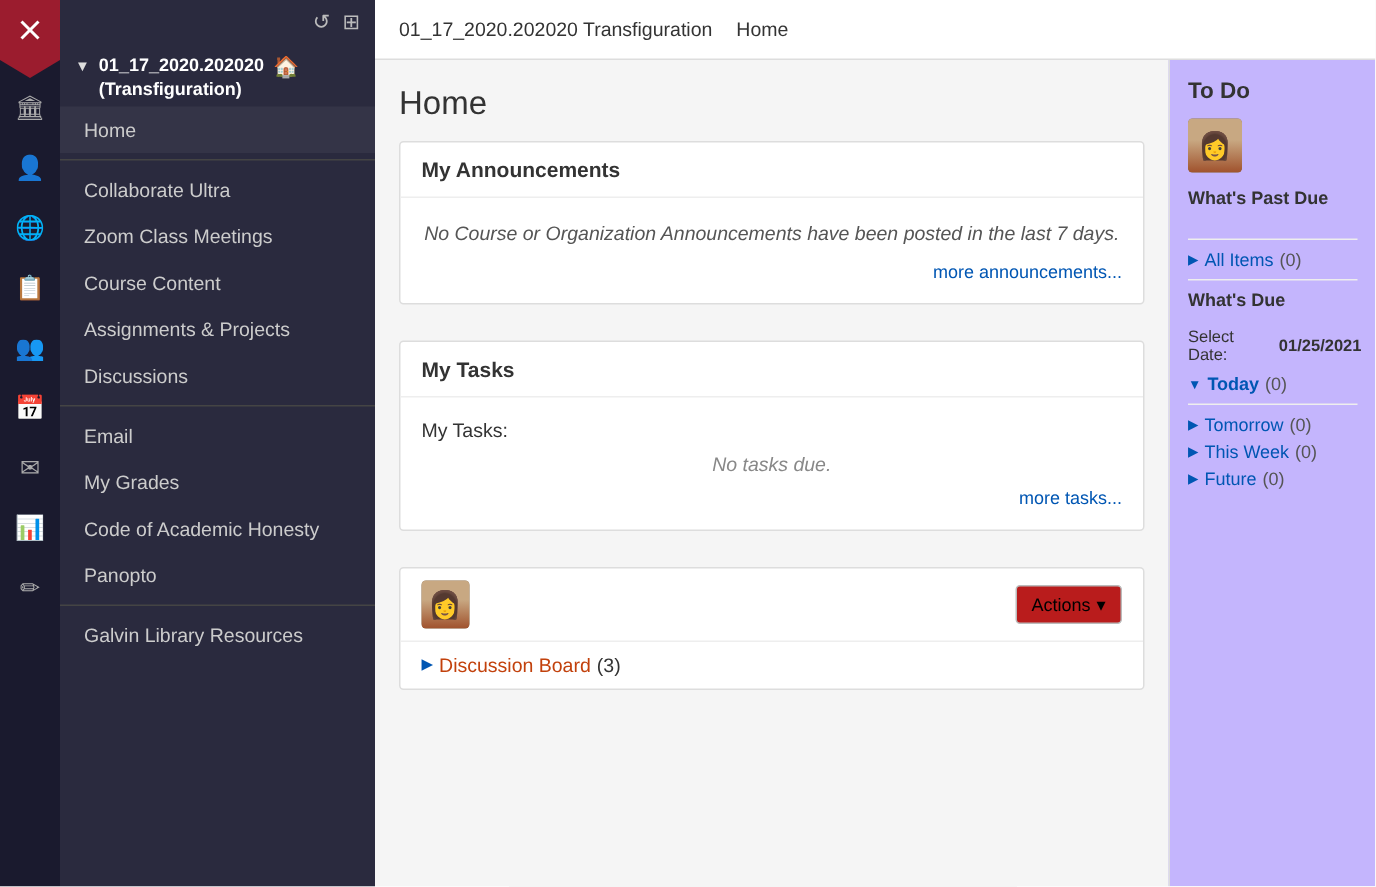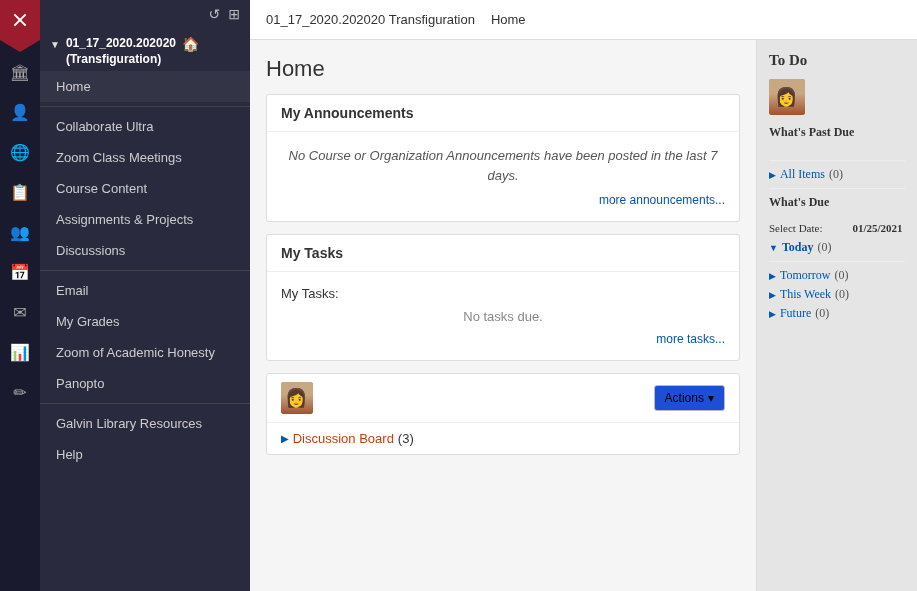--- a/index.html
+++ b/index.html
@@ -165,21 +165,21 @@
       font-weight: normal;
       color: #333;
       margin-bottom: 12px;
     }
 
     
     .card {
       background: #fff;
       border: 1px solid #ddd;
       border-radius: 3px;
-      margin-bottom: 12px;
+      margin-bottom: 24px;
       padding: 0;
     }
 
     .card-header {
       padding: 10px 14px;
       border-bottom: 1px solid #eee;
       font-size: 14px;
       font-weight: bold;
       color: #333;
     }
@@ -207,20 +207,21 @@
 
     .tasks-label {
       font-size: 13px;
       color: #333;
       margin-bottom: 8px;
     }
 
     .no-tasks {
       text-align: center;
       color: #888;
+      font-style: italic;
       font-size: 13px;
       margin: 8px 0;
     }
 
     
     .whats-new-row {
       display: flex;
       align-items: center;
       padding: 8px 14px;
     }
@@ -230,21 +231,21 @@
       height: 32px;
       border-radius: 3px;
       background: #8b7355;
       overflow: hidden;
       flex-shrink: 0;
     }
 
     .actions-btn {
       margin-left: auto;
       padding: 5px 10px;
-      background: #1d4ed8;
+      background: #b91c1c;
       border: 1px solid #bbb;
       border-radius: 3px;
       cursor: pointer;
       font-size: 12px;
       display: flex;
       align-items: center;
       gap: 4px;
     }
 
     .discussion-board-row {
@@ -267,27 +268,26 @@
     }
 
     .expand-icon {
       color: #0056b3;
       font-size: 10px;
       cursor: pointer;
     }
 
     
     .todo-panel {
-      width: 161px;
-      background: #e5e5e5;
+      width: 138px;
+      background: #c4b5fd;
       border-left: 1px solid #ddd;
       padding: 12px;
       overflow-y: auto;
       flex-shrink: 0;
-      font-family: Liberation Serif, serif;
     }
 
     .todo-title {
       font-size: 15px;
       font-weight: bold;
       color: #333;
       margin-bottom: 10px;
     }
 
     .todo-avatar {
@@ -490,33 +490,30 @@
 
     <hr class="sidebar-divider">
 
     <div class="sidebar-nav-item">
       <span>Email</span>
     </div>
     <div class="sidebar-nav-item">
       <span>My Grades</span>
     </div>
     <div class="sidebar-nav-item">
-      <span>Zoom of Academic Honesty</span>
+      <span>Code of Academic Honesty</span>
     </div>
     <div class="sidebar-nav-item">
       <span>Panopto</span>
     </div>
 
     <hr class="sidebar-divider">
 
     <div class="sidebar-nav-item">
       <span>Galvin Library Resources</span>
-    </div>
-    <div class="sidebar-nav-item">
-      <span>Help</span>
     </div>
   </div>
 
   <div class="main-area">
 
     <div class="top-bar">
       <span class="top-bar-title">01_17_2020.202020 Transfiguration</span>
       <span class="top-bar-home">Home</span>
     </div>
 

